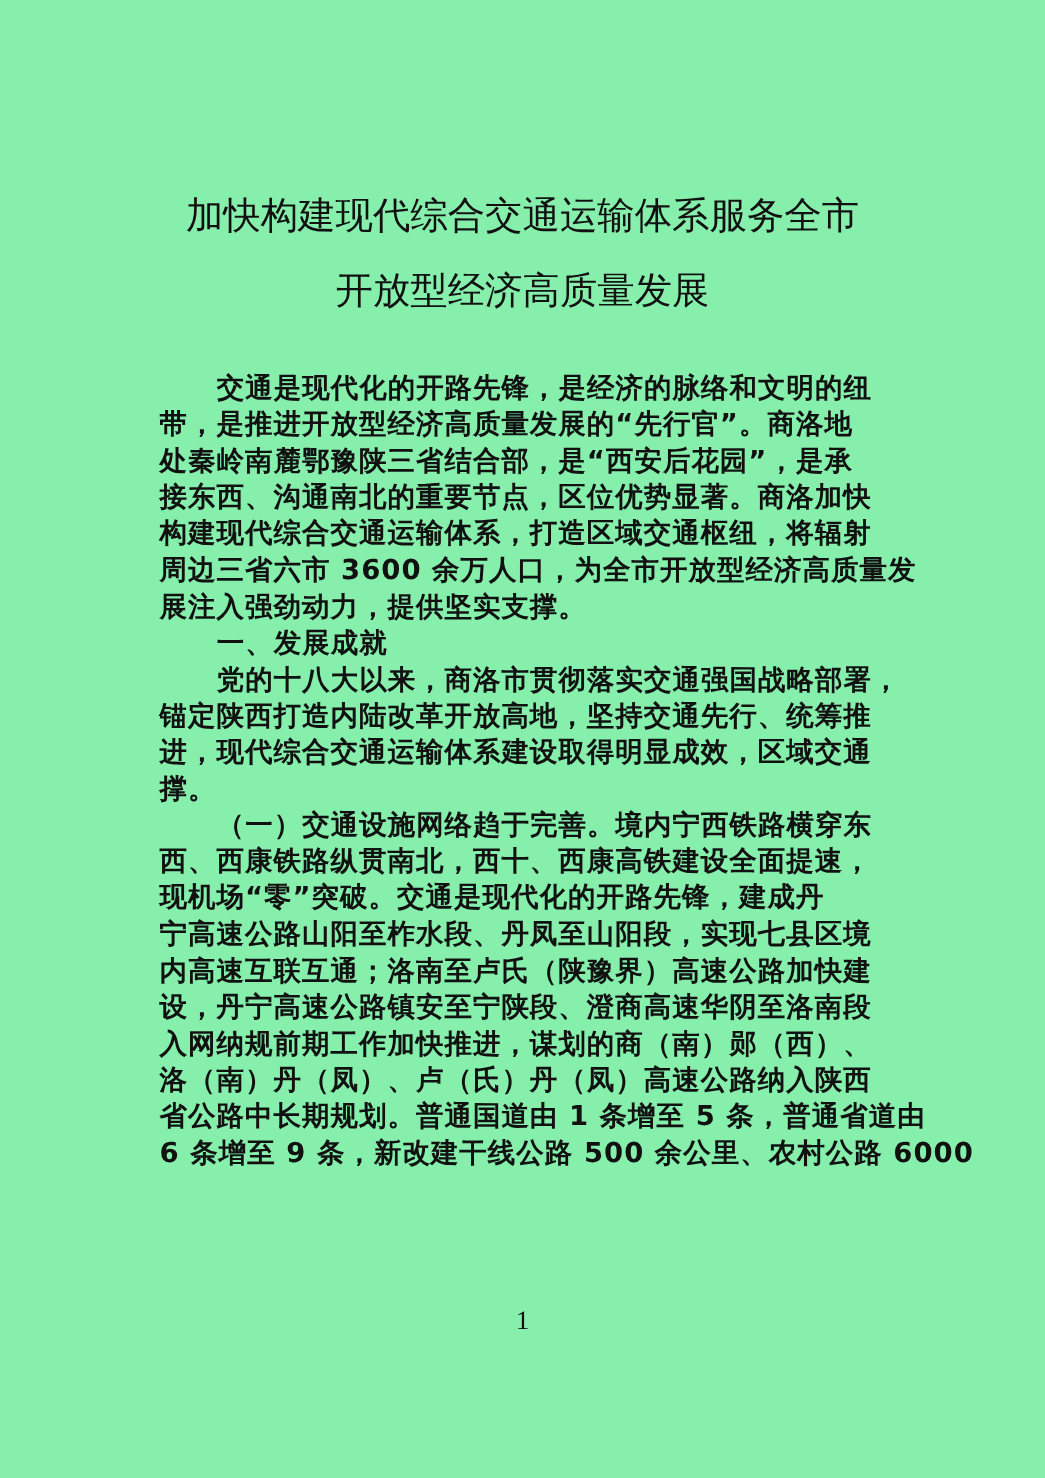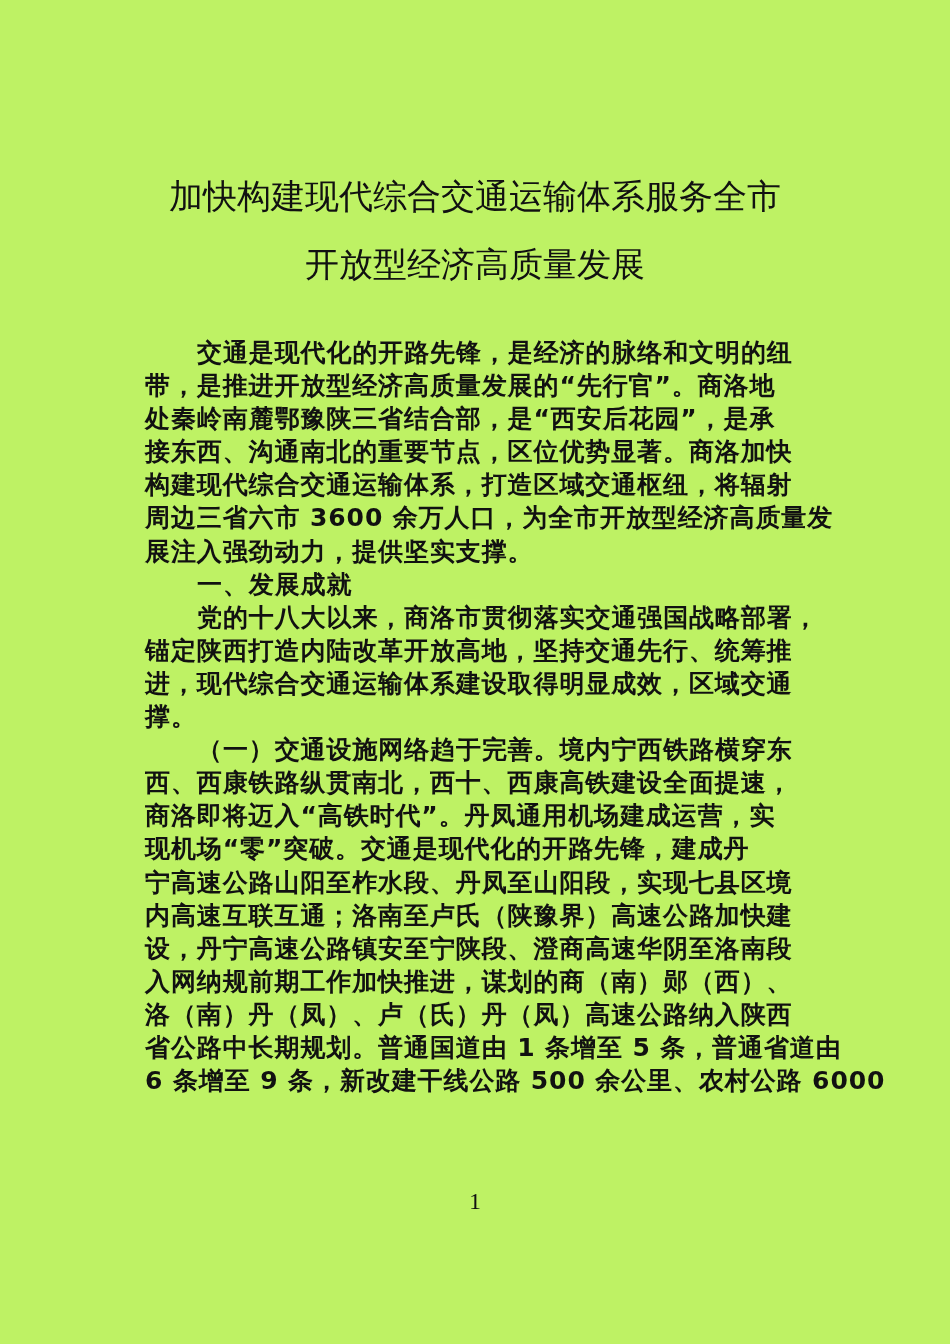--- a/index.html
+++ b/index.html
@@ -1,18 +1,18 @@
 <!DOCTYPE html>
 <html><head>
 <meta charset="utf-8">
 <style>
   html, body { margin: 0; padding: 0; background: #ffffff; }
   body { width: 950px; height: 1344px; position: relative; overflow: hidden;
          font-family: "DejaVu Sans", "Liberation Sans", sans-serif; color: #111111; }
-  .page { position: absolute; left: 0; top: 0; width: 950px; height: 1344px; background: #bef264; }
+  .page { position: absolute; left: 0; top: 0; width: 950px; height: 1344px; background: #86efac; }
   .title-line { position: absolute; left: 0; width: 950px; text-align: center;
                 font-size: 34px; line-height: 40px; color: #111; white-space: nowrap; letter-spacing: 0px; }
   .body { position: absolute; left: 145px; top: 336px; width: 670px; }
   .line { height: 33.1px; line-height: 33px; font-size: 25px; white-space: nowrap;
           letter-spacing: 0.9px; color: #111; font-weight: bold; }
   .indent { padding-left: 52px; }
   .page-number { position: absolute; left: 0; width: 950px; top: 1188px; text-align: center;
                  font-family: "Liberation Serif", "DejaVu Serif", serif; font-size: 24px; color: #111; }
 </style>
 </head>
@@ -31,21 +31,20 @@
     <div class="line">构建现代综合交通运输体系，打造区域交通枢纽，将辐射</div>
     <div class="line">周边三省六市 3600 余万人口，为全市开放型经济高质量发</div>
     <div class="line">展注入强劲动力，提供坚实支撑。</div>
     <div class="line indent">一、发展成就</div>
     <div class="line indent">党的十八大以来，商洛市贯彻落实交通强国战略部署，</div>
     <div class="line">锚定陕西打造内陆改革开放高地，坚持交通先行、统筹推</div>
     <div class="line">进，现代综合交通运输体系建设取得明显成效，区域交通</div>
     <div class="line">撑。</div>
     <div class="line indent">（一）交通设施网络趋于完善。境内宁西铁路横穿东</div>
     <div class="line">西、西康铁路纵贯南北，西十、西康高铁建设全面提速，</div>
-    <div class="line">商洛即将迈入“高铁时代”。丹凤通用机场建成运营，实</div>
     <div class="line">现机场“零”突破。交通是现代化的开路先锋，建成丹</div>
     <div class="line">宁高速公路山阳至柞水段、丹凤至山阳段，实现七县区境</div>
     <div class="line">内高速互联互通；洛南至卢氏（陕豫界）高速公路加快建</div>
     <div class="line">设，丹宁高速公路镇安至宁陕段、澄商高速华阴至洛南段</div>
     <div class="line">入网纳规前期工作加快推进，谋划的商（南）郧（西）、</div>
     <div class="line">洛（南）丹（凤）、卢（氏）丹（凤）高速公路纳入陕西</div>
     <div class="line">省公路中长期规划。普通国道由 1 条增至 5 条，普通省道由</div>
     <div class="line">6 条增至 9 条，新改建干线公路 500 余公里、农村公路 6000</div>
   </div>
 

